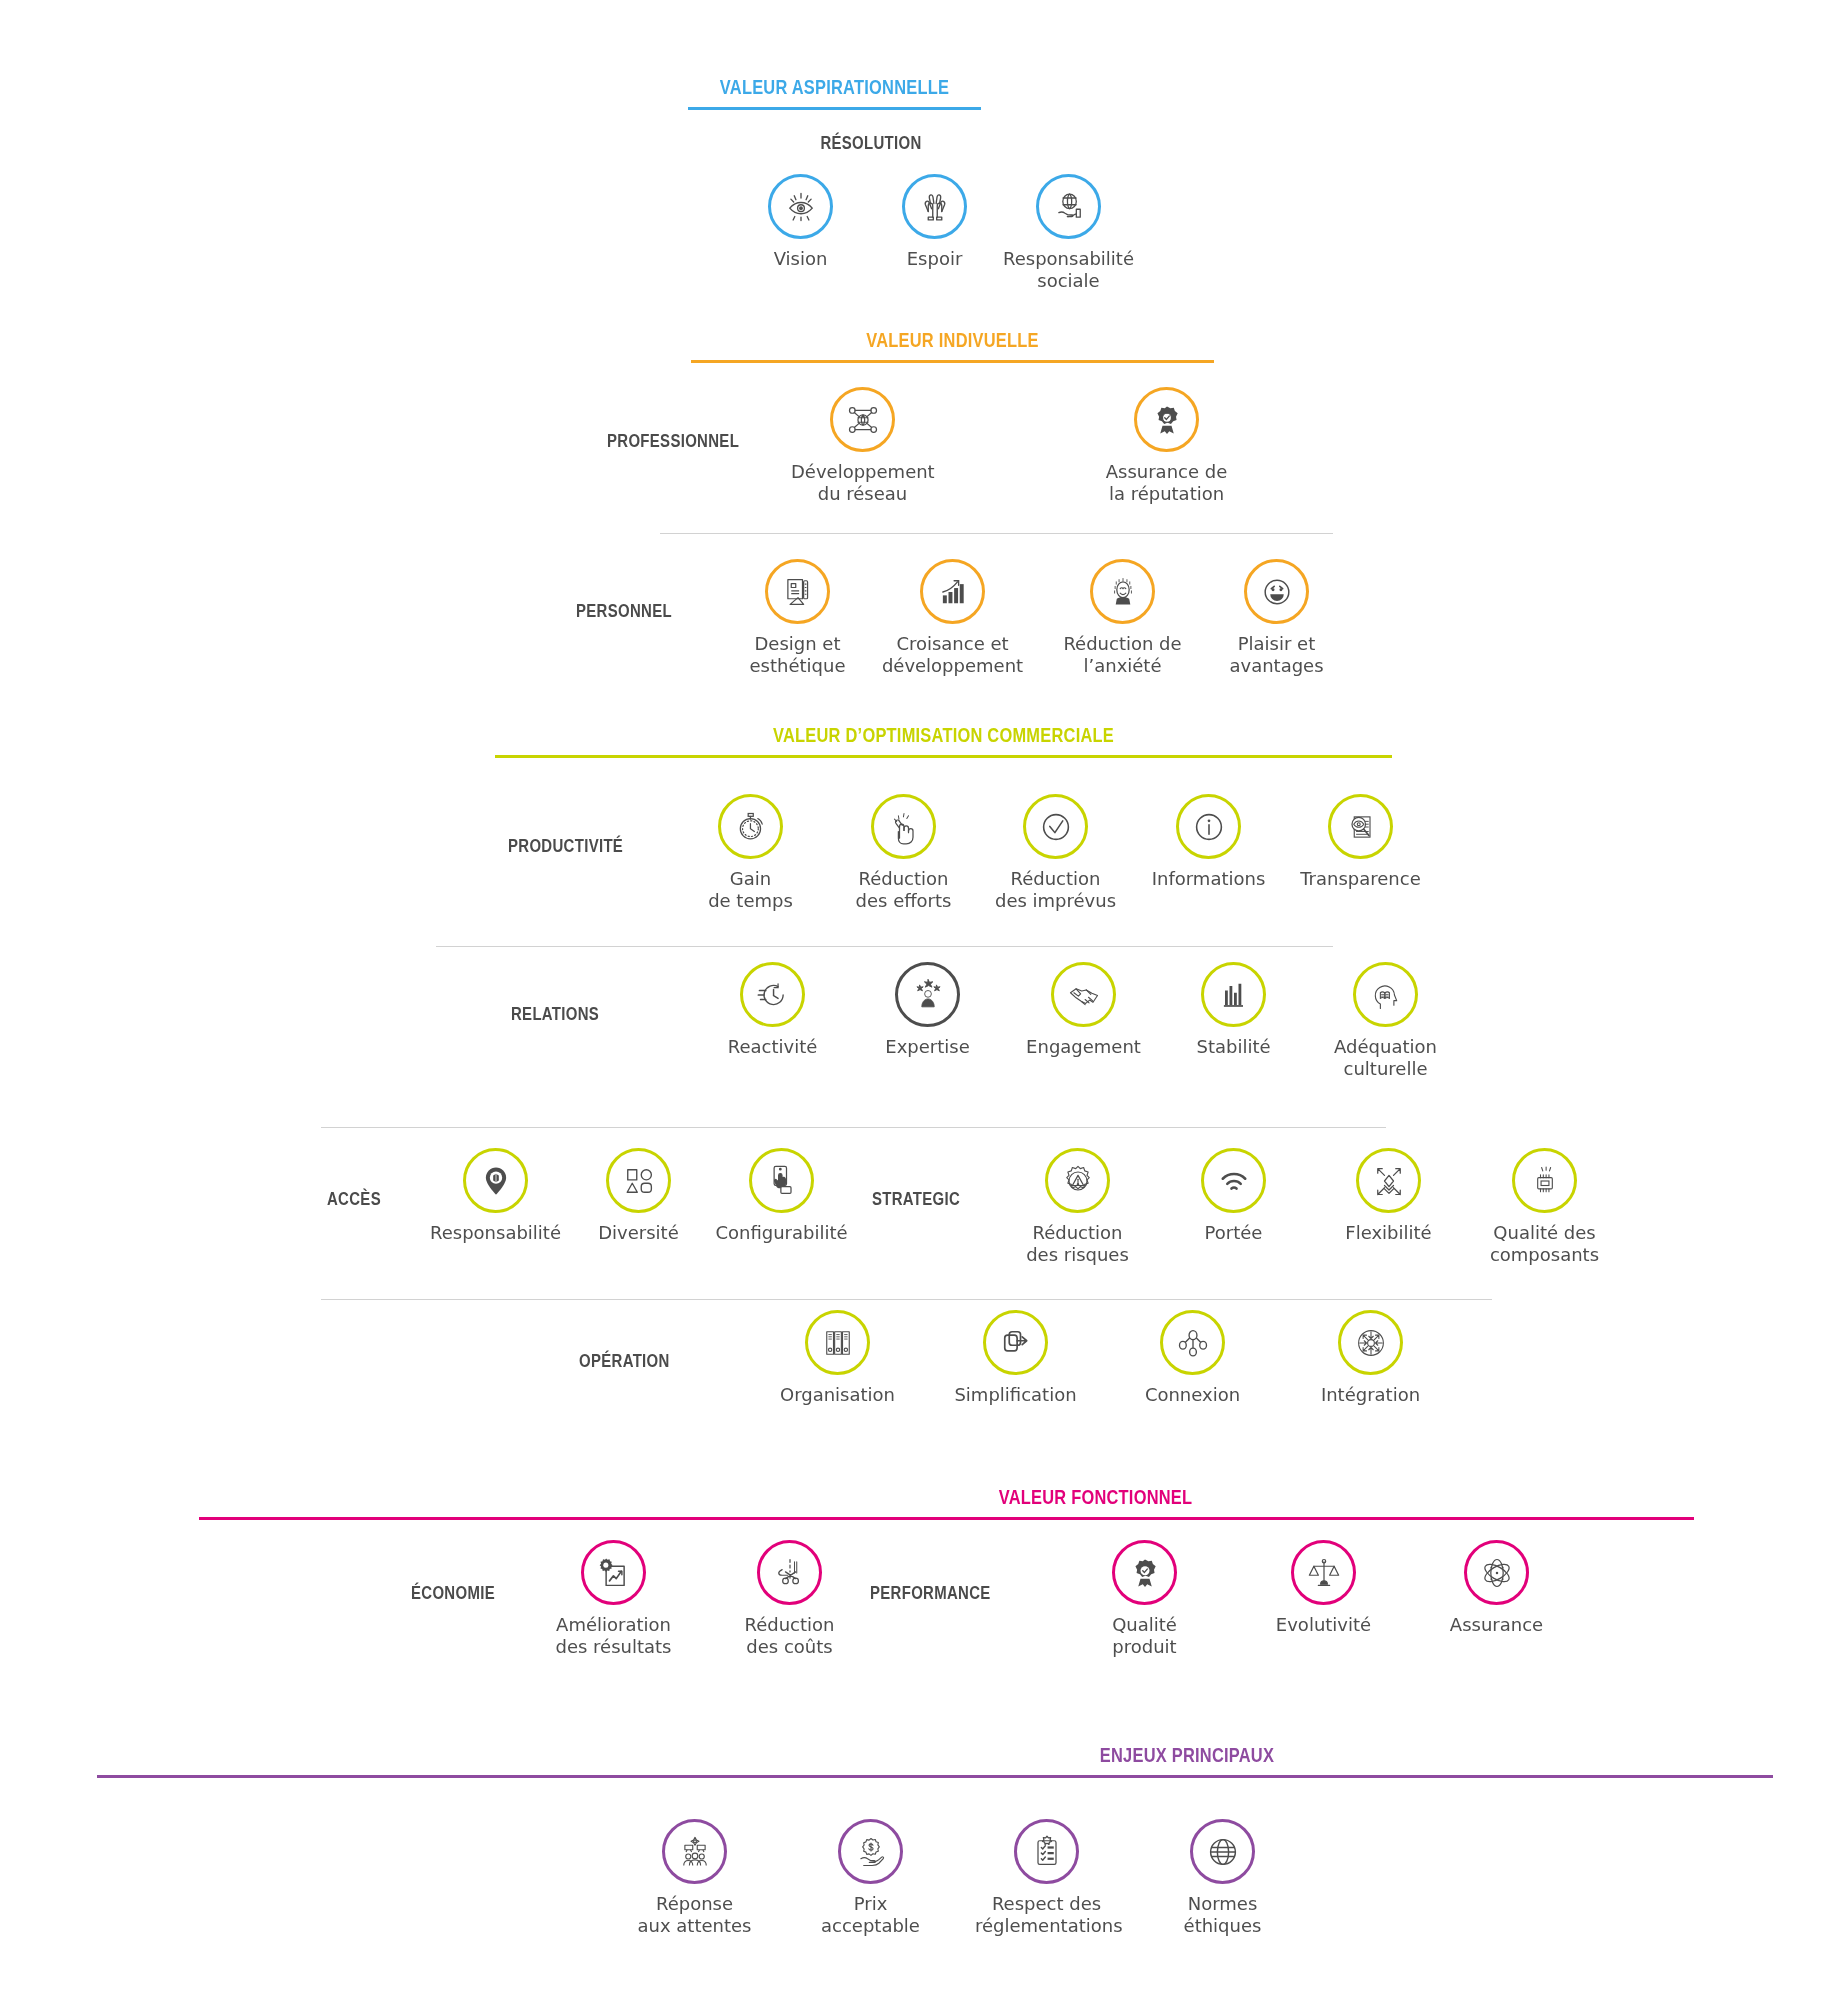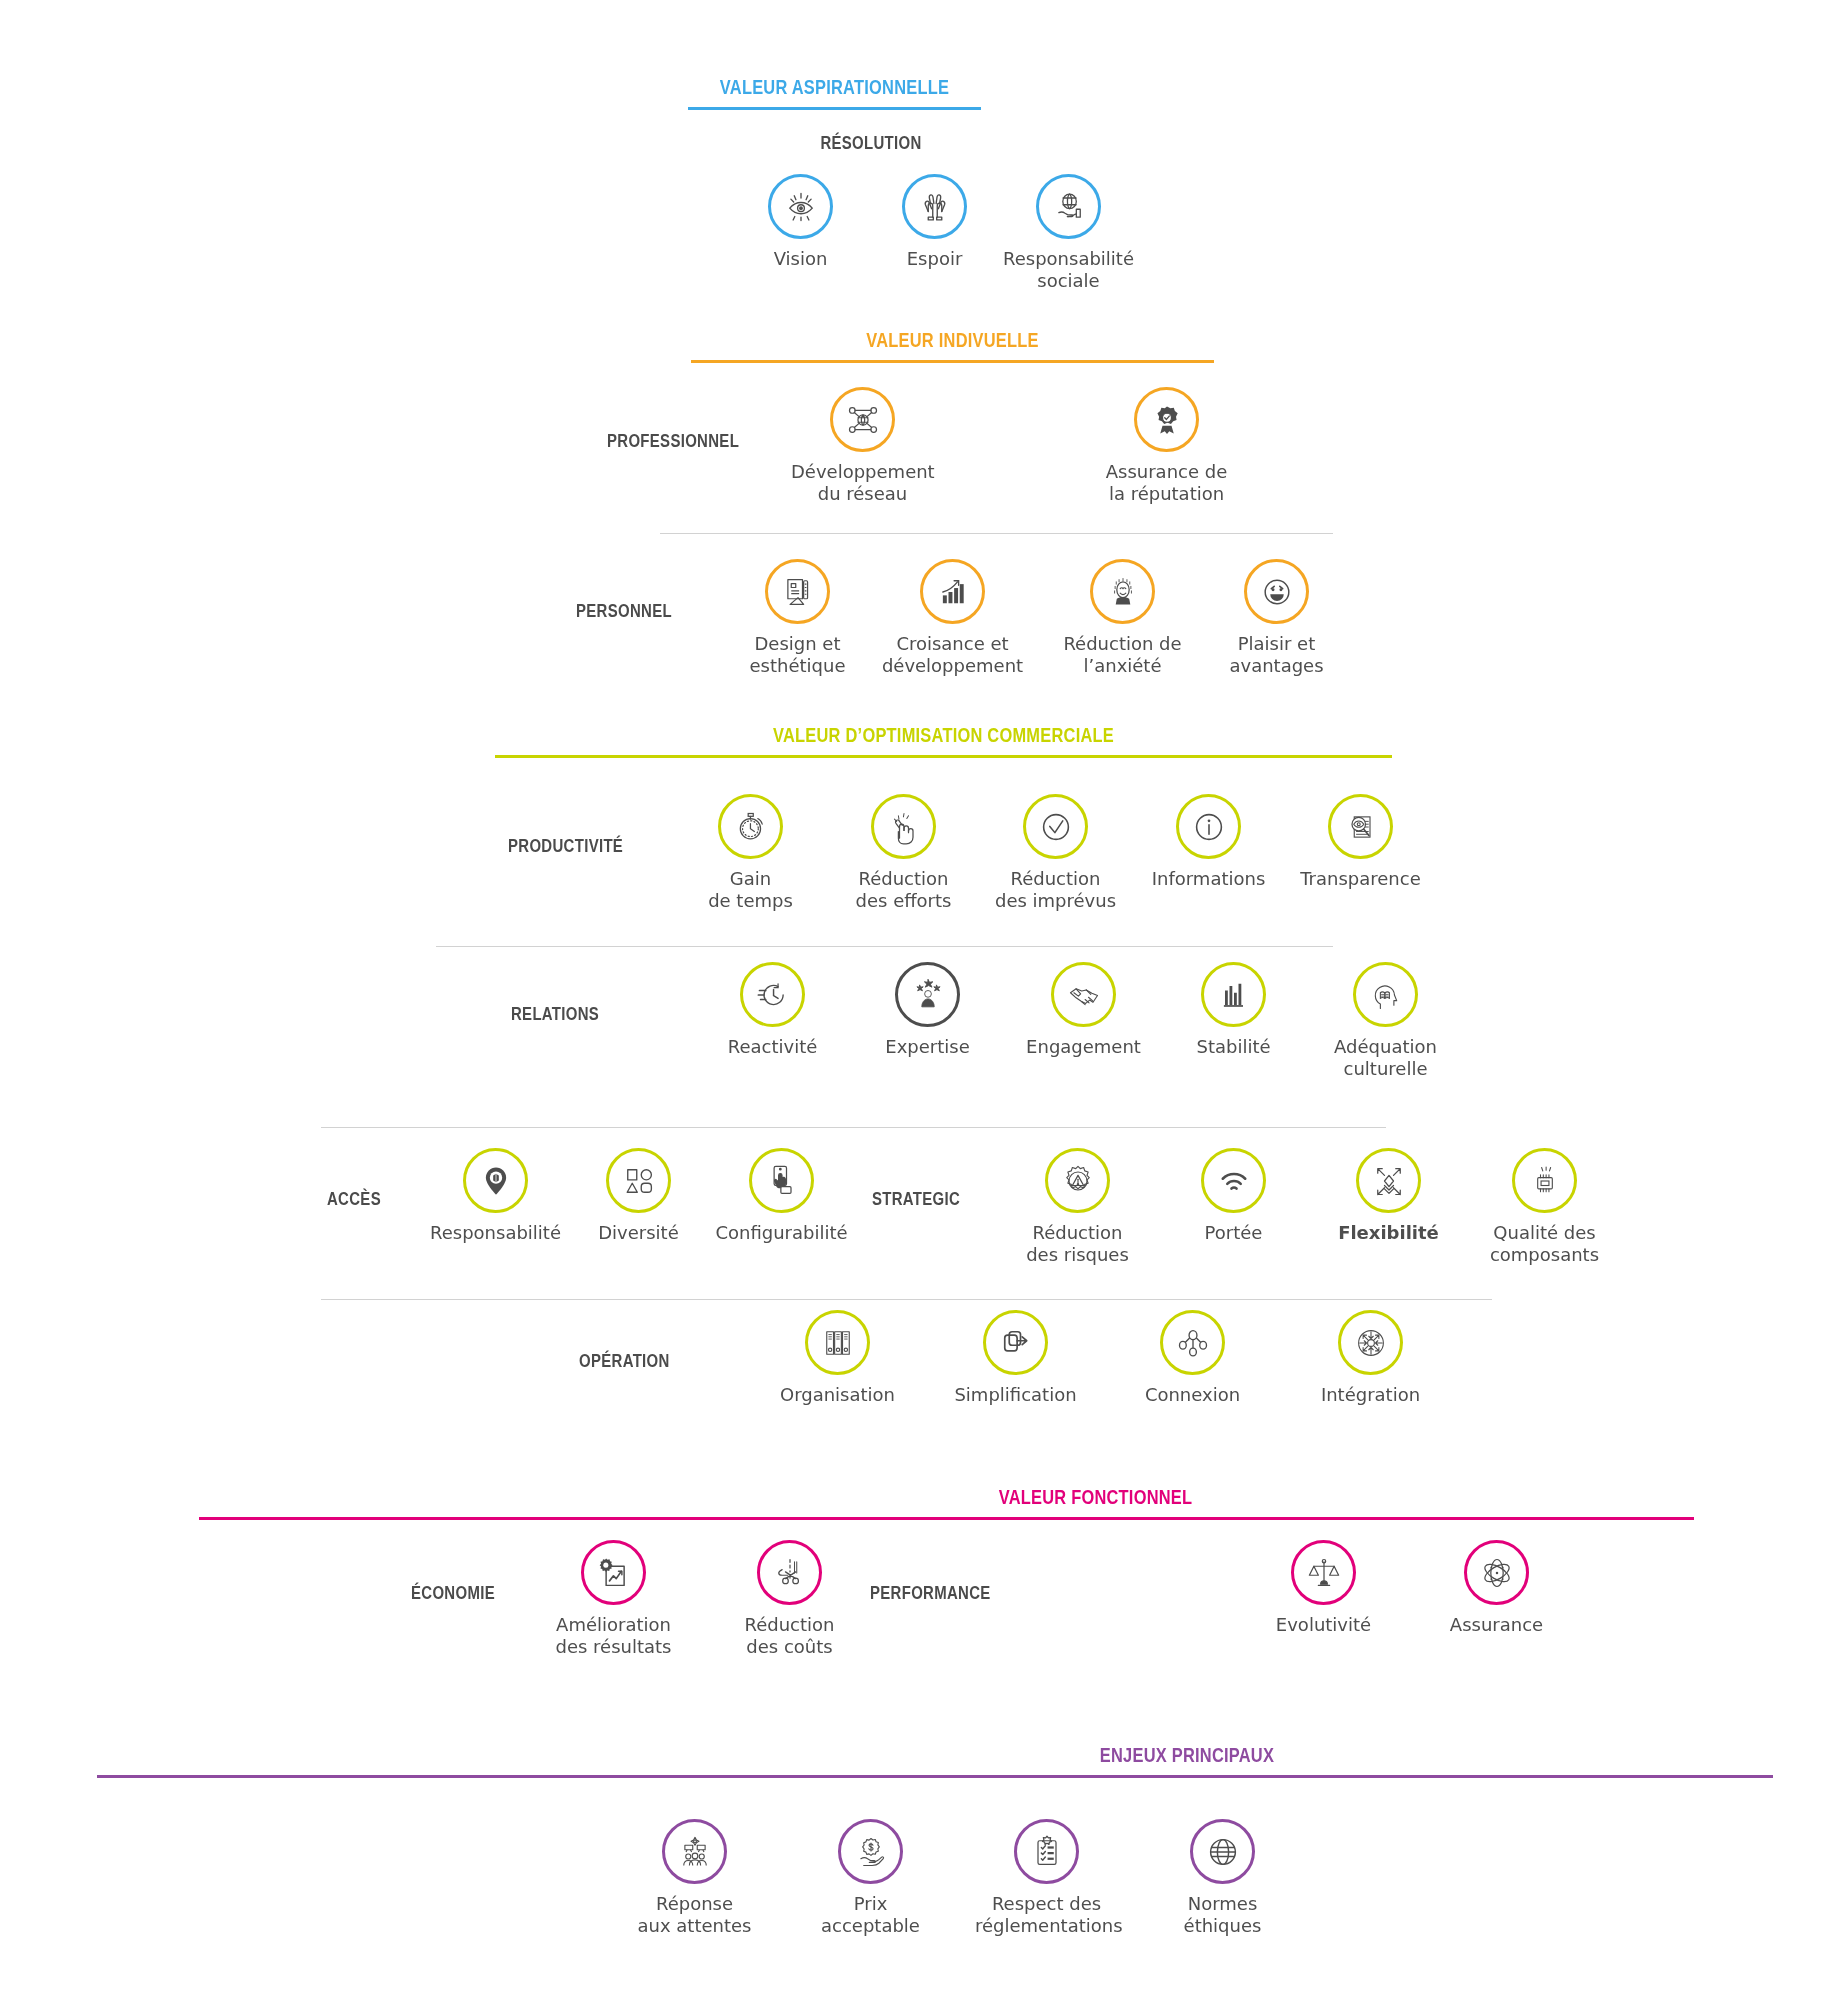--- a/index.html
+++ b/index.html
@@ -421,21 +421,21 @@
     <div class="circle" style="border-color:#C8D400;">
       <svg viewBox="0 0 64 64" fill="none" stroke="#4d4d4d" stroke-width="4.5" stroke-linecap="round">
         <path d="M12 28a28 28 0 0 1 40 0"></path>
           <path d="M20 37a17 17 0 0 1 24 0"></path>
           <path d="M27.5 45.5a7 7 0 0 1 9 0"></path>
       </svg>
     </div>
     <div class="caption">Portée</div>
   </div>
 
-  <div class="item" style="left:1317px; top:1148px;font-weight:bold;">
+  <div class="item" style="left:1317px; top:1148px;">
     <div class="circle" style="border-color:#C8D400;">
       <svg viewBox="0 0 64 64" fill="none" stroke="#4d4d4d" stroke-width="2.2" stroke-linecap="round" stroke-linejoin="round">
         <path d="M32 22l8 10-8 10-8-10z"></path>
           <path d="M24 40l8 8 8-8M24 46l8 8 8-8"></path>
         <path d="M24 22L12 10M12 18v-8h8M40 22L52 10M52 18v-8h-8M24 44L12 56M12 48v8h8M40 44l12 12M52 48v8h-8"></path>
       </svg>
     </div>
     <div class="caption">Flexibilité</div>
   </div>
 
@@ -550,20 +550,32 @@
         <circle cx="24" cy="46" r="5"></circle>
           <circle cx="42" cy="46" r="5"></circle>
       </svg>
     </div>
     <div class="caption">Réduction
 des coûts</div>
   </div>
 
   <div class="grp-label" style="left:870px; top:1582px;">PERFORMANCE</div>
 
+  <div class="item" style="left:1073px; top:1540px;">
+    <div class="circle" style="border-color:#E2007A;">
+      <svg viewBox="0 0 64 64" fill="#4d4d4d" stroke="none">
+        <path d="M32 8l6 3 6-1 2 6 5 4-3 6 1 6-6 2-4 5-6-2-6 2-4-5-6-2 1-6-3-6 5-4 2-6 6 1z"></path>
+        <circle cx="32" cy="28" r="8" fill="#fff"></circle>
+        <path d="M28 28l3 3 5-6" fill="none" stroke="#4d4d4d" stroke-width="2.4" stroke-linecap="round" stroke-linejoin="round"></path>
+        <path d="M24 42l-4 14 8-4 4 5 4-5 8 4-4-14"></path>
+      </svg>
+    </div>
+    <div class="caption">Qualité
+produit</div>
+  </div>
 
   <div class="item" style="left:1252px; top:1540px;">
     <div class="circle" style="border-color:#E2007A;">
       <svg viewBox="0 0 64 64" fill="none" stroke="#4d4d4d" stroke-width="2.2" stroke-linecap="round" stroke-linejoin="round">
         <path d="M32 12v36"></path>
           <circle cx="32" cy="11" r="3"></circle>
         <path d="M14 20h36"></path>
         <path d="M14 20l-8 16h16z"></path>
           <path d="M50 20l8 16H42z"></path>
         <path d="M26 52a6 6 0 0 1 12 0z" fill="#4d4d4d"></path>

